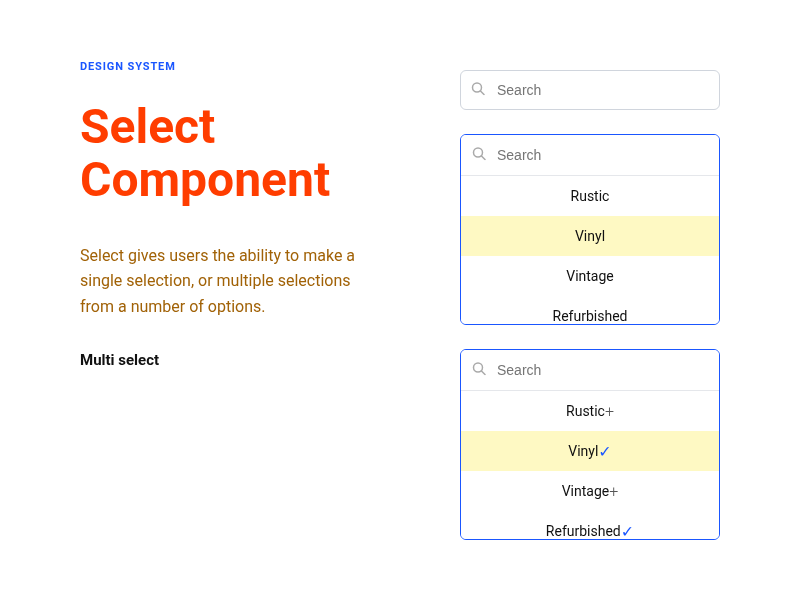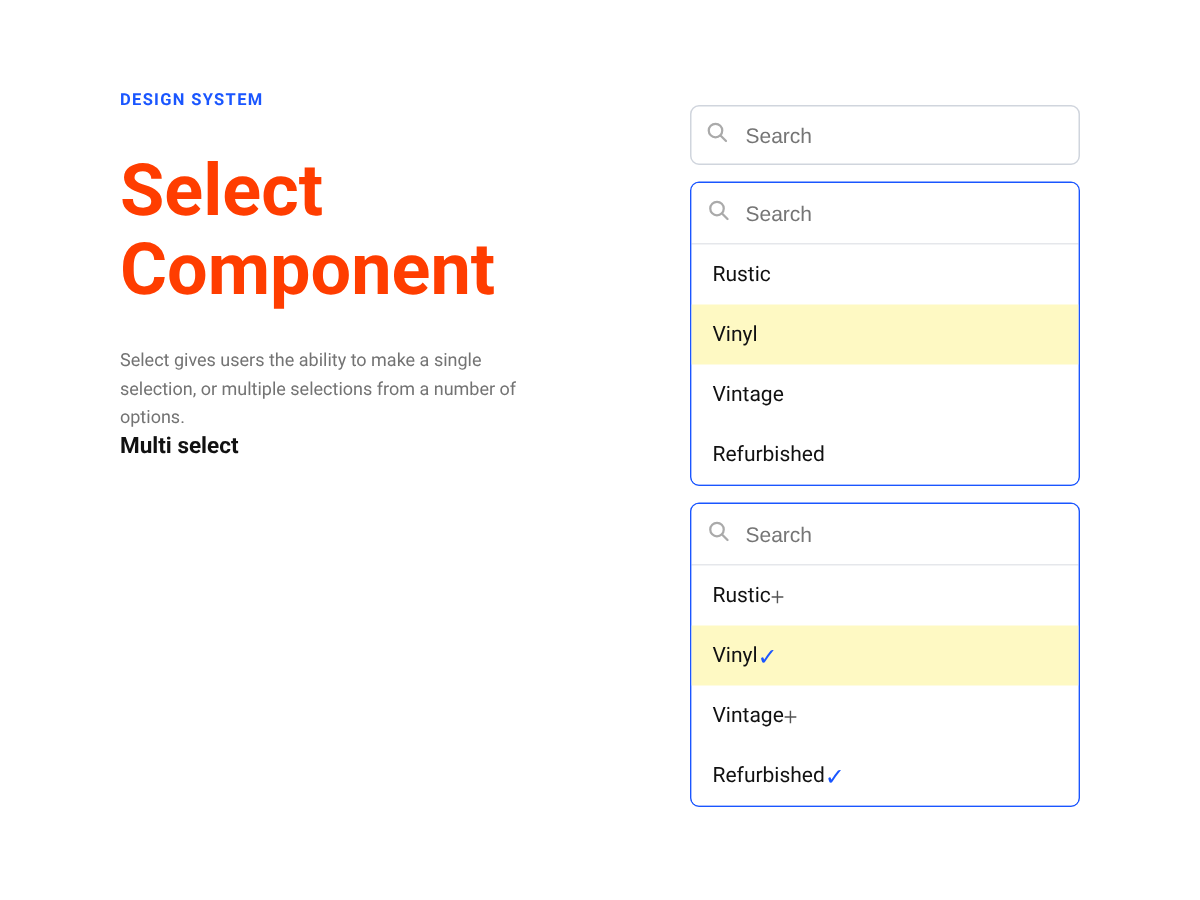--- a/index.html
+++ b/index.html
@@ -32,47 +32,48 @@
       color: #1a56ff;
       text-transform: uppercase;
       margin-bottom: 28px;
     }
 
     .page-title {
       font-size: 48px;
       font-weight: 700;
       color: #ff3d00;
       line-height: 1.1;
-      margin-bottom: 24px;
+      margin-bottom: 36px;
     }
 
     .description {
-      font-size: 12px;
-      color: #737373;
+      font-size: 16px;
+      color: #a16207;
       line-height: 1.6;
+      margin-bottom: 32px;
       max-width: 280px;
     }
 
     .section-heading {
       font-size: 15px;
       font-weight: 700;
       color: #111;
       margin-bottom: 12px;
     }
 
     .section-heading + .section-heading {
       margin-top: 4px;
       text-align: right;
     }
 
     .right-panel {
       flex: 1;
       display: flex;
       flex-direction: column;
-      gap: 11px;
+      gap: 24px;
       padding-top: 10px;
     }
 
     
     .search-input-container {
       position: relative;
       width: 100%;
     }
 
     .search-input {
@@ -131,21 +132,21 @@
       pointer-events: none;
     }
 
     .dropdown-list {
       background: #fff;
     }
 
     .dropdown-item {
       display: flex;
       align-items: center;
-      justify-content: flex-start;
+      justify-content: center;
       height: 40px;
       padding: 0 14px;
       font-size: 14px;
       color: #111;
       cursor: pointer;
     }
 
     .dropdown-item.highlighted {
       background: #fef9c3;
     }

